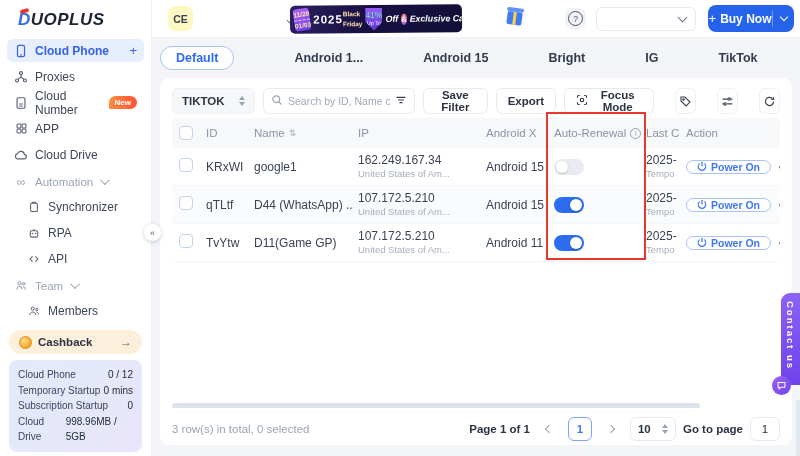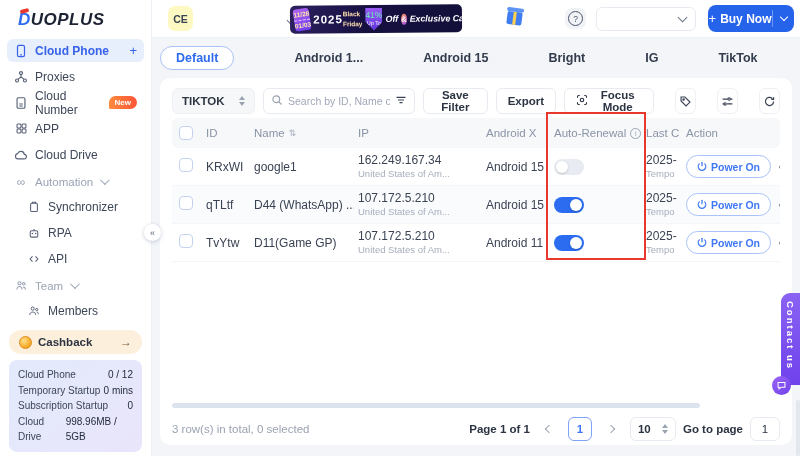--- a/index.html
+++ b/index.html
@@ -92,21 +92,21 @@
   .sort::before{content:"\21C5";}
   .info{width:11px;height:11px;border:1px solid #9aa4b5;border-radius:50%;font-size:7.5px;color:#9aa4b5;display:inline-flex;align-items:center;justify-content:center;flex:0 0 11px;}
   .info::before{content:"i";}
   .two-line{display:flex;flex-direction:column;justify-content:center;line-height:13px;}
   .sub{font-size:9.5px;color:#a6aebc;}
   .toggle{width:30px;height:16px;border-radius:9px;background:#e8ecf2;position:relative;display:inline-block;cursor:pointer;vertical-align:middle;}
   .toggle .knob{position:absolute;top:2px;left:2px;width:12px;height:12px;border-radius:50%;background:#fff;box-shadow:0 1px 2px rgba(0,0,0,.18);transition:left .1s;}
   .toggle.on{background:#2b6cf0;}
   .toggle.on .knob{left:16px;}
   .action-cell{display:flex;align-items:center;gap:8px;}
-  .poweron{height:23px;border:1px solid #a9c3f8;border-radius:12px;background:#fff;color:#3f77f5;font-size:10.5px;font-weight:700;display:flex;align-items:center;gap:4px;padding:0 10px;cursor:pointer;}
+  .poweron{height:14px;border:1px solid #a9c3f8;border-radius:12px;background:#fff;color:#3f77f5;font-size:10.5px;font-weight:700;display:flex;align-items:center;gap:4px;padding:0 10px;cursor:pointer;}
   .more{color:#3a4354;font-weight:700;letter-spacing:1px;cursor:pointer;font-size:12px;}
   .more::before{content:"\2022\2022\2022";}
 
   .redbox{position:absolute;left:546px;top:112px;width:100px;height:148px;border:2px solid #e8372c;z-index:4;pointer-events:none;}
 
   .hscroll{position:absolute;left:12px;top:325px;width:528px;height:5px;border-radius:3px;background:#dde3ed;cursor:pointer;}
 
   
   .pager{position:absolute;left:12px;right:12px;top:338px;height:26px;display:flex;align-items:center;font-size:11.5px;color:#9aa3b2;}
   .pager .pright{margin-left:auto;display:flex;align-items:center;gap:7px;}

